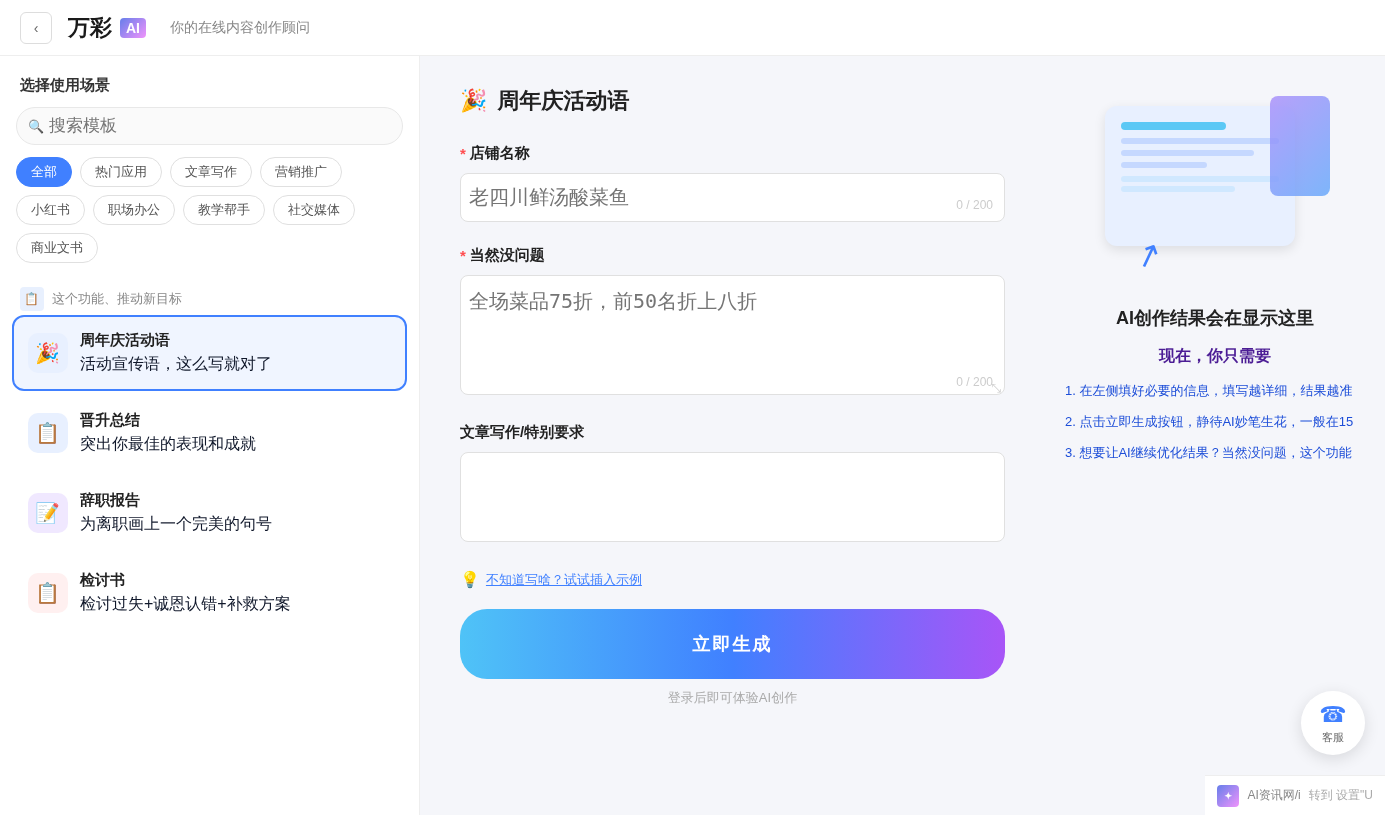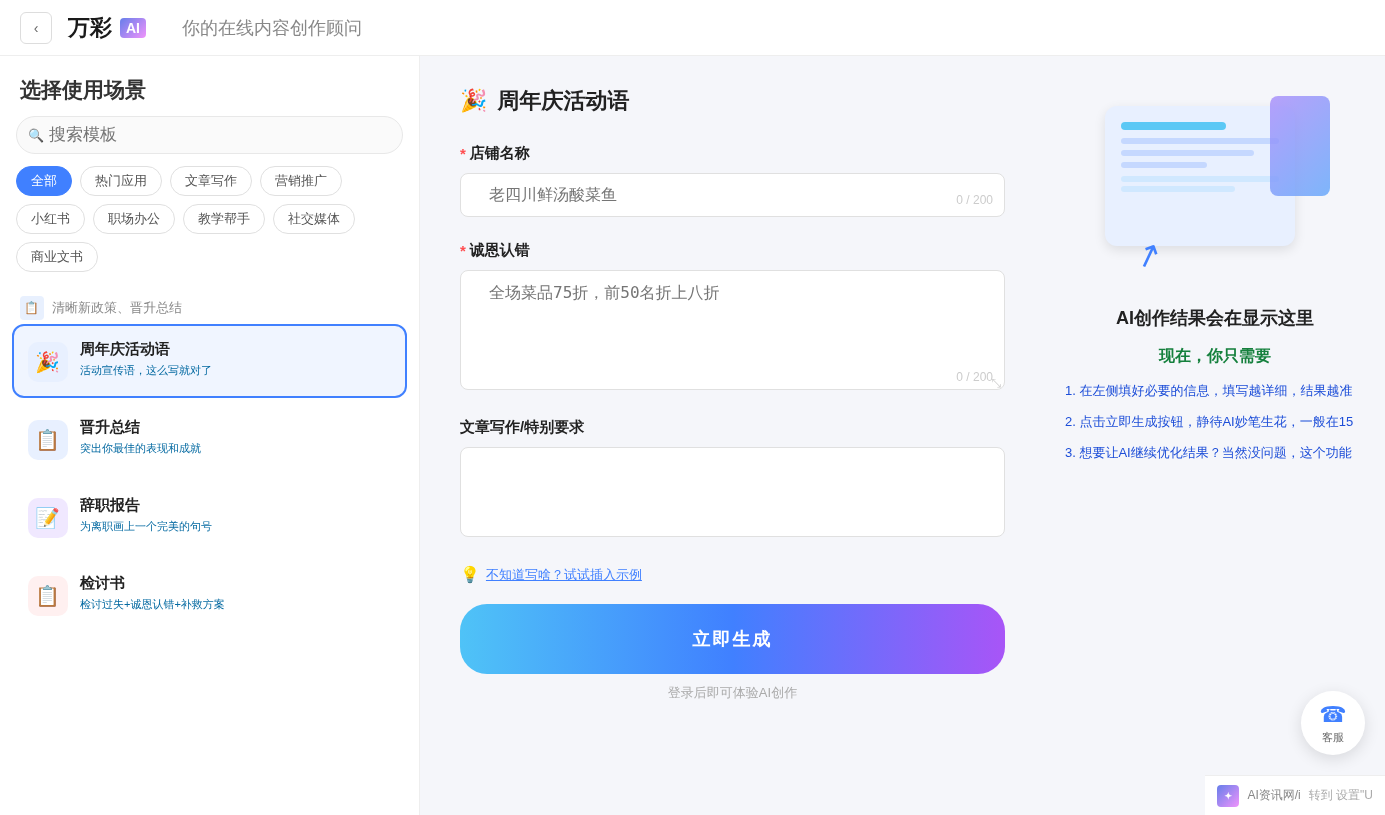--- a/index.html
+++ b/index.html
@@ -23,43 +23,43 @@
       display: flex; align-items: center; justify-content: center;
       cursor: pointer;
       font-size: 14px;
       color: #666;
     }
     .logo-area {
       display: flex; align-items: center; gap: 8px;
     }
     .header-subtitle {
       color: #888;
-      font-size: 18px;
-      margin-left: 20px;
+      font-size: 14px;
+      margin-left: 8px;
     }
 
     
     .main-layout {
       display: flex;
       flex: 1;
       overflow: hidden;
     }
 
     
     .sidebar {
       width: 420px;
       background: #fff;
       border-right: 1px solid #eee;
       display: flex;
       flex-direction: column;
       overflow: hidden;
     }
     .sidebar-header {
       padding: 20px 20px 12px;
-      font-size: 21px;
+      font-size: 15px;
       font-weight: 600;
       color: #333;
     }
     .search-box {
       margin: 0 16px 12px;
       position: relative;
     }
     .search-box input {
       width: 100%;
       padding: 8px 12px 8px 36px;
@@ -150,22 +150,22 @@
     .template-icon.purple { background: #f0e8ff; }
     .template-icon.red { background: #fff0f0; }
     .template-info { flex: 1; }
     .template-name {
       font-size: 15px;
       font-weight: 600;
       color: #222;
       margin-bottom: 4px;
     }
     .template-desc {
-      font-size: 11px;
-      color: #0369a1;
+      font-size: 16px;
+      color: #0f172a;
     }
 
     
     .right-panel {
       flex: 1;
       background: #f5f6fa;
       display: flex;
       overflow: hidden;
     }
 
@@ -205,24 +205,24 @@
     }
     .required-star {
       color: #ff4d4f;
       font-size: 15px;
     }
     .form-input-wrap {
       position: relative;
     }
     .form-input {
       width: 100%;
-      padding: 12px 28px;
+      padding: 12px 8px;
       border: 1px solid #e0e0e0;
       border-radius: 8px;
-      font-size: 16px;
+      font-size: 20px;
       color: #bbb;
       background: #fff;
       outline: none;
       resize: none;
     }
     .char-count {
       position: absolute;
       right: 12px;
       bottom: 10px;
       font-size: 12px;
@@ -381,21 +381,21 @@
       <span class="tag">小红书</span>
       <span class="tag">职场办公</span>
       <span class="tag">教学帮手</span>
       <span class="tag">社交媒体</span>
       <span class="tag">商业文书</span>
     </div>
 
     <div class="template-list">
       <div class="section-divider">
         <div class="divider-icon">📋</div>
-        <span class="divider-text">清晰新政策、晋升总结</span>
+        <span class="divider-text">这个功能、推动新目标</span>
       </div>
 
       <div class="template-item active">
         <div class="template-icon blue">🎉</div>
         <div class="template-info">
           <div class="template-name">周年庆活动语</div>
           <div class="template-desc">活动宣传语，这么写就对了</div>
         </div>
       </div>
 
@@ -443,21 +443,21 @@
         <div class="form-input-wrap">
           <input type="text" class="form-input" placeholder="老四川鲜汤酸菜鱼" style="">
           <span class="char-count">0 / 200</span>
         </div>
       </div>
 
       
       <div class="form-group">
         <div class="form-label">
           <span class="required-star">*</span>
-          <span>诚恩认错</span>
+          <span>当然没问题</span>
         </div>
         <div class="form-input-wrap">
           <textarea class="form-input" placeholder="全场菜品75折，前50名折上八折" style=""></textarea>
           <span class="char-count">0 / 200</span>
           <span class="resize-icon">⤡</span>
         </div>
       </div>
 
       
       <div class="form-group">
@@ -499,21 +499,21 @@
 
           <div style="position:absolute;top:10px;left:185px;width:60px;height:100px;background:linear-gradient(135deg,#a78bfa,#60a5fa);border-radius:8px;opacity:0.8;"></div>
 
           <div style="position:absolute;top:150px;left:50px;font-size:32px;color:#4080ff;transform:rotate(-20deg);">↗</div>
         </div>
       </div>
 
       <div class="info-title">
         <span>AI创作结果会在显示这里</span>
       </div>
-      <div style="font-size:16px;font-weight:700;color:#15803d;margin-bottom:14px;text-align:center;width:100%;">现在，你只需要</div>
+      <div style="font-size:16px;font-weight:700;color:#4c1d95;margin-bottom:14px;text-align:center;width:100%;">现在，你只需要</div>
 
       <ul class="info-steps">
         <li class="info-step">1. 在左侧填好必要的信息，填写越详细，结果越准</li>
         <li class="info-step">2. 点击立即生成按钮，静待AI妙笔生花，一般在15</li>
         <li class="info-step">3. 想要让AI继续优化结果？当然没问题，这个功能</li>
       </ul>
     </div>
 
   </div>
 </div>

